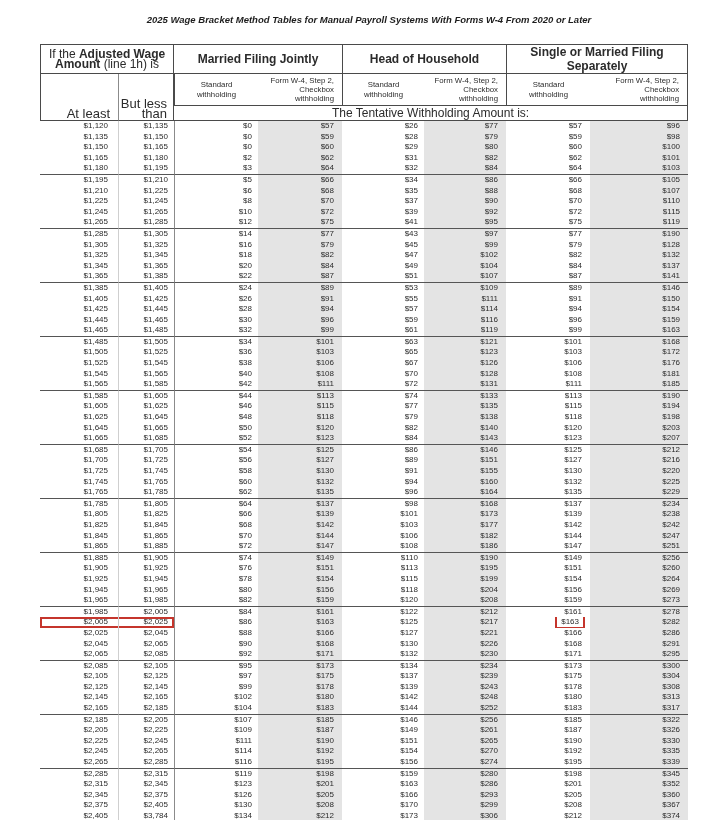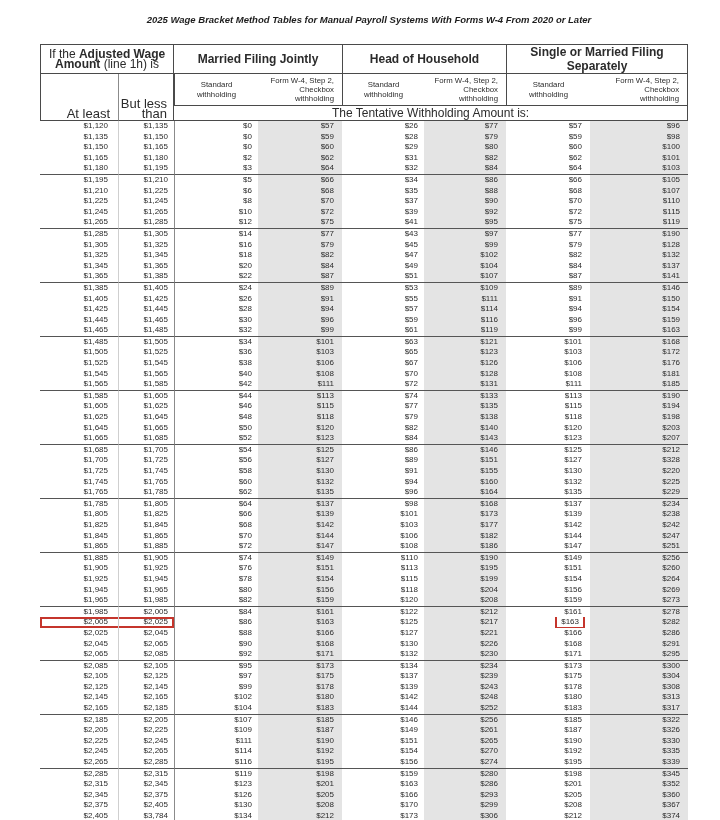--- a/index.html
+++ b/index.html
@@ -476,21 +476,21 @@
           <td class="c7 shade">$212</td>
         </tr>
         <tr>
           <td class="c0">$1,705</td>
           <td class="c1">$1,725</td>
           <td class="c2">$56</td>
           <td class="c3 shade">$127</td>
           <td class="c4">$89</td>
           <td class="c5 shade">$151</td>
           <td class="c6">$127</td>
-          <td class="c7 shade">$328</td>
+          <td class="c7 shade">$216</td>
         </tr>
         <tr>
           <td class="c0">$1,725</td>
           <td class="c1">$1,745</td>
           <td class="c2">$58</td>
           <td class="c3 shade">$130</td>
           <td class="c4">$91</td>
           <td class="c5 shade">$155</td>
           <td class="c6">$130</td>
           <td class="c7 shade">$220</td>

